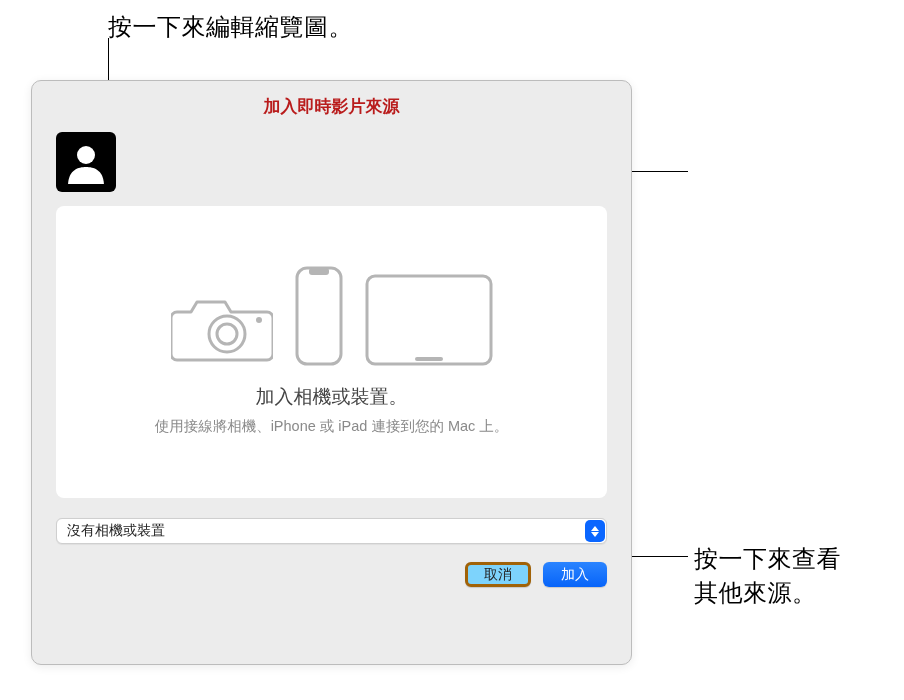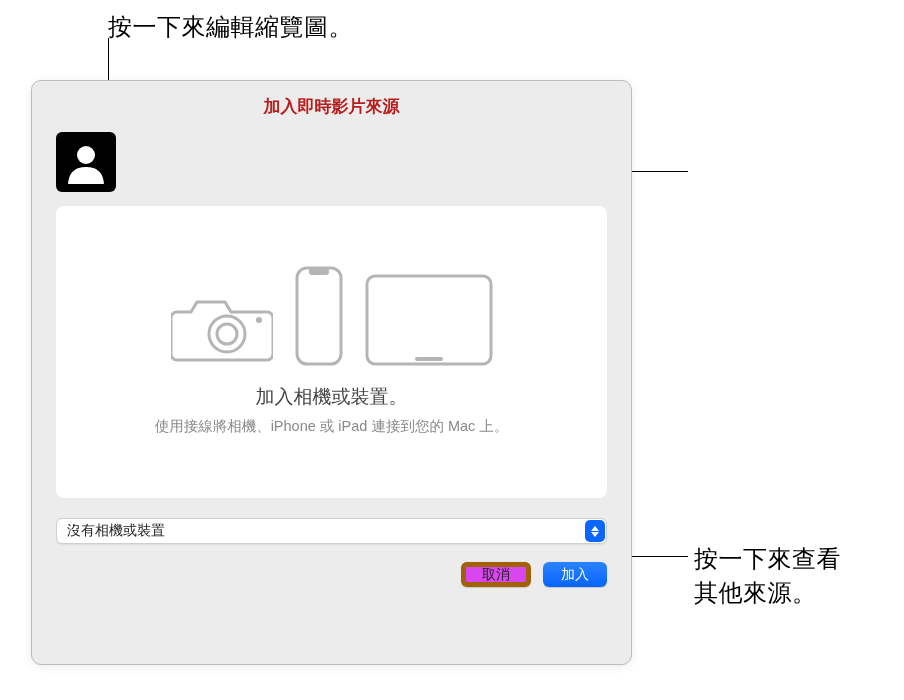--- a/index.html
+++ b/index.html
@@ -162,23 +162,23 @@
       padding: 0 16px;
       border-radius: 6px;
       font-size: 14px;
       display: flex;
       align-items: center;
       justify-content: center;
       cursor: pointer;
       box-shadow: 0 0.5px 1px rgba(0,0,0,0.15);
     }
     .btn-cancel {
-      background: #d946ef;
+      background: #7dd3fc;
       color: #222;
-      border: 5px solid #a16207;
+      border: 3px solid #a16207;
     }
     .btn-add {
       background: linear-gradient(#2a84ff, #0764f9);
       color: #fff;
       border: none;
       font-weight: 500;
     }
   </style>
 </head>
 <body>

